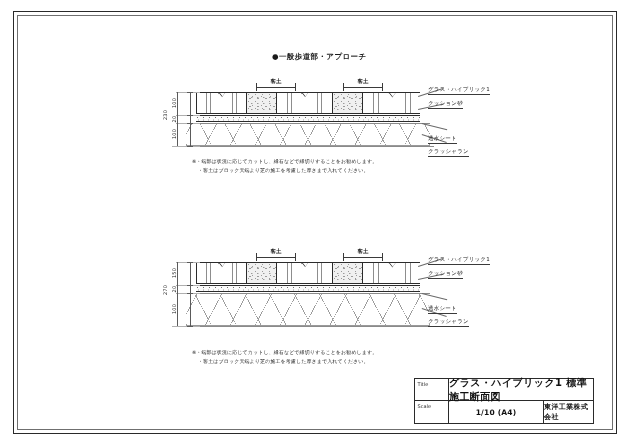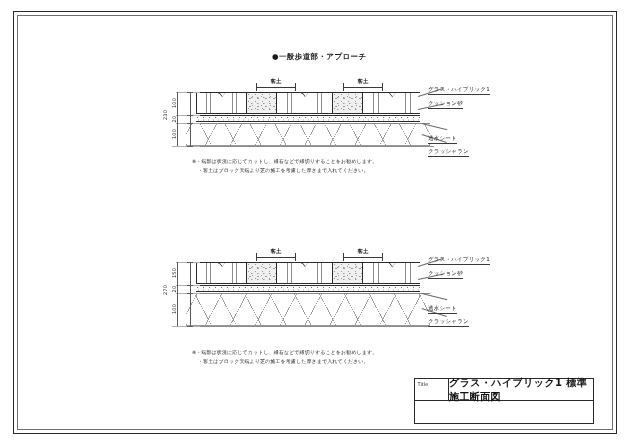--- a/index.html
+++ b/index.html
@@ -483,15 +483,20 @@
   <div class="notes" id="notes-2">
     <div class="n1">※・端部は状況に応じてカットし、縁石などで縁切りすることをお勧めします。</div>
     <div class="n2">・客土はブロック天端より芝の施工を考慮した厚さまで入れてください。</div>
   </div>
 
   <div id="title-block">
     <div class="row top">
       <div class="tb-key">Title</div>
       <div class="tb-val">グラス・ハイブリック1 標準施工断面図</div>
     </div>
+    <div class="row">
+      <div class="tb-key">Scale</div>
+      <div class="tb-val scale">1/10 (A4)</div>
+      <div class="tb-val company">東洋工業株式会社</div>
+    </div>
   </div>
 
 </div>
 
 </body></html>

